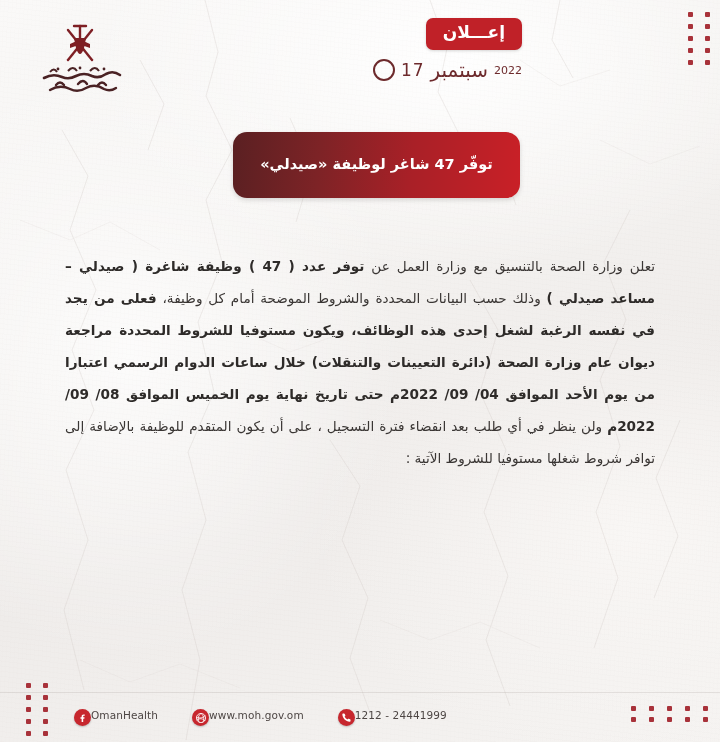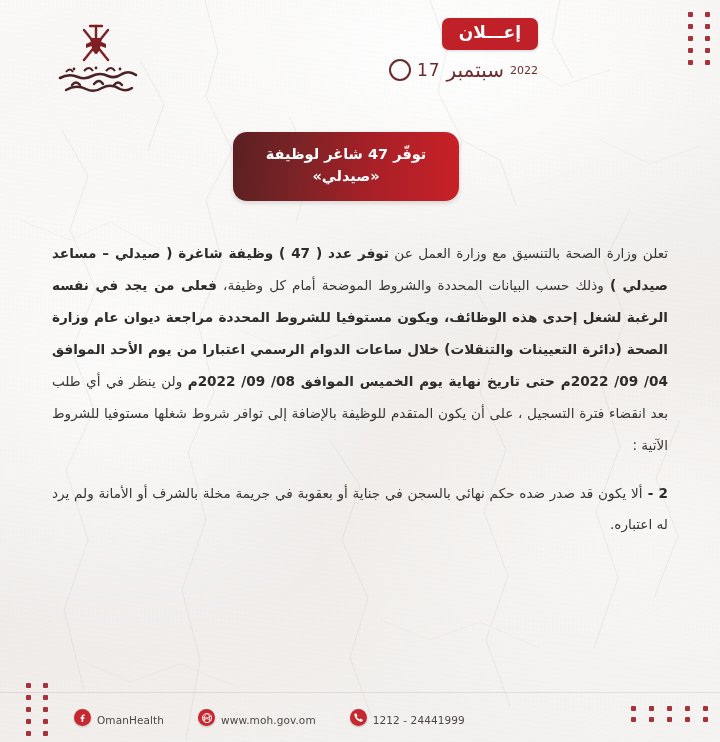--- a/index.html
+++ b/index.html
@@ -47,21 +47,21 @@
     display:block;
     width:5px; height:5px;
     background:#a8323a;
     border-radius:1px;
   }
   #dots-top-right   { top:12px;  right:10px; grid-template-columns:repeat(2,11px); gap:7px 6px; }
   #dots-bottom-left { bottom:6px; left:20px; grid-template-columns:repeat(2,11px); gap:7px 6px; }
   #dots-bottom-right{ bottom:20px; right:12px; grid-template-columns:repeat(5,12px); gap:6px 6px; }
 
   
-  #header { position:absolute; top:0; left:16px; width:584px; height:115px; }
+  #header { position:absolute; top:0; left:0; width:584px; height:115px; }
 
   #logo { position:absolute; top:8px; left:24px; width:116px; height:92px; }
   #logo svg { display:block; }
 
   #announce-badge {
     position:absolute; top:18px; right:62px;
     background:#c02128;
     color:#fff;
     border-radius:7px;
     padding:5px 17px 7px;
@@ -85,21 +85,21 @@
     border-radius:50%;
     display:inline-block;
   }
   #date-line .day  { font-size:17px; letter-spacing:1px; }
   #date-line .mon  { font-size:20px; }
   #date-line .year { font-size:11px; }
 
   
   #title-banner {
     position:absolute; top:132px; left:233px;
-    width:226px; min-height:66px;
+    width:287px; min-height:66px;
     border-radius:14px;
     background:linear-gradient(95deg, #5a2022 0%, #7d2326 30%, #a92027 62%, #c92027 100%);
     color:#fff;
     display:flex; flex-direction:column;
     align-items:center; justify-content:center;
     padding:11px 16px 13px;
     text-align:center;
     font-size:14.5px;
     font-weight:bold;
     line-height:1.55;
@@ -109,21 +109,21 @@
   
   #body-text {
     position:absolute; top:238px; right:52px;
     width:616px;
     color:#3a3634;
     font-size:13.6px;
     line-height:2.35;
     text-align:justify;
     direction:rtl;
   }
-  #body-text p { margin:0; }
+  #body-text p { margin:13px; }
   #body-text b { font-weight:bold; color:#2e2b29; }
 
   
   #conditions {
     position:absolute; top:478px; right:52px;
     width:616px;
     color:#3a3634;
     font-size:13.6px;
     line-height:2.3;
     direction:rtl;
@@ -139,21 +139,21 @@
     background:rgba(160,150,145,.22);
   }
   #footer {
     position:absolute; bottom:0; left:0;
     width:720px; height:49px;
     display:flex; align-items:center;
     direction:ltr;
     padding:0 66px 0 74px;
   }
   .fgroup {
-    display:flex; align-items:flex-end; gap:6px;
+    display:flex; align-items:flex-start; 
     margin-right:34px;
   }
   .fgroup:last-child { margin-right:10px; }
   .ficons { display:flex; align-items:center; gap:5px; }
   .flabel {
     color:#4d4644;
     font-size:10.5px;
     letter-spacing:.1px;
     white-space:nowrap;
   }
@@ -288,21 +288,20 @@
 
   <div id="title-banner">
     <span>توفّر 47 شاغر لوظيفة «صيدلي»</span>
   </div>
 
   <div id="body-text">
     <p id="body-paragraph"><span>تعلن وزارة الصحة بالتنسيق مع وزارة العمل عن </span><b>توفر عدد ( 47 ) وظيفة شاغرة ( صيدلي – مساعد صيدلي )</b><span> وذلك حسب البيانات المحددة والشروط الموضحة أمام كل وظيفة، </span><b>فعلى من يجد في نفسه الرغبة لشغل إحدى هذه الوظائف، ويكون مستوفيا للشروط المحددة مراجعة ديوان عام وزارة الصحة (دائرة التعيينات والتنقلات) خلال ساعات الدوام الرسمي اعتبارا من يوم الأحد الموافق 04/ 09/ 2022م حتى تاريخ نهاية يوم الخميس الموافق 08/ 09/ 2022م</b><span> ولن ينظر في أي طلب بعد انقضاء فترة التسجيل ، على أن يكون المتقدم للوظيفة بالإضافة إلى توافر شروط شغلها مستوفيا للشروط الآتية :</span></p>
   </div>
 
   <div id="conditions">
-      <div class="cond"><span class="num">2 - </span><span>ألا يكون قد صدر ضده حكم نهائي بالسجن في جناية أو بعقوبة في جريمة مخلة بالشرف أو الأمانة ولم يرد له اعتباره.</span></div>
     </div>
 
   <div id="footer-rule"></div>
   <div id="footer">
       <div class="fgroup">
         <div class="ficons">
           <span class="sicon">
             <svg width="11" height="11" viewBox="0 0 24 24" fill="#fff">
               <path d="M14.6 8.4h2.3V5.2h-2.6c-2.6 0-4.2 1.6-4.2 4.2v2H7.6v3.2h2.5V22h3.4v-7.4h2.5l.4-3.2h-2.9V9.8c0-.9.3-1.4 1.1-1.4z"></path>
             </svg>

